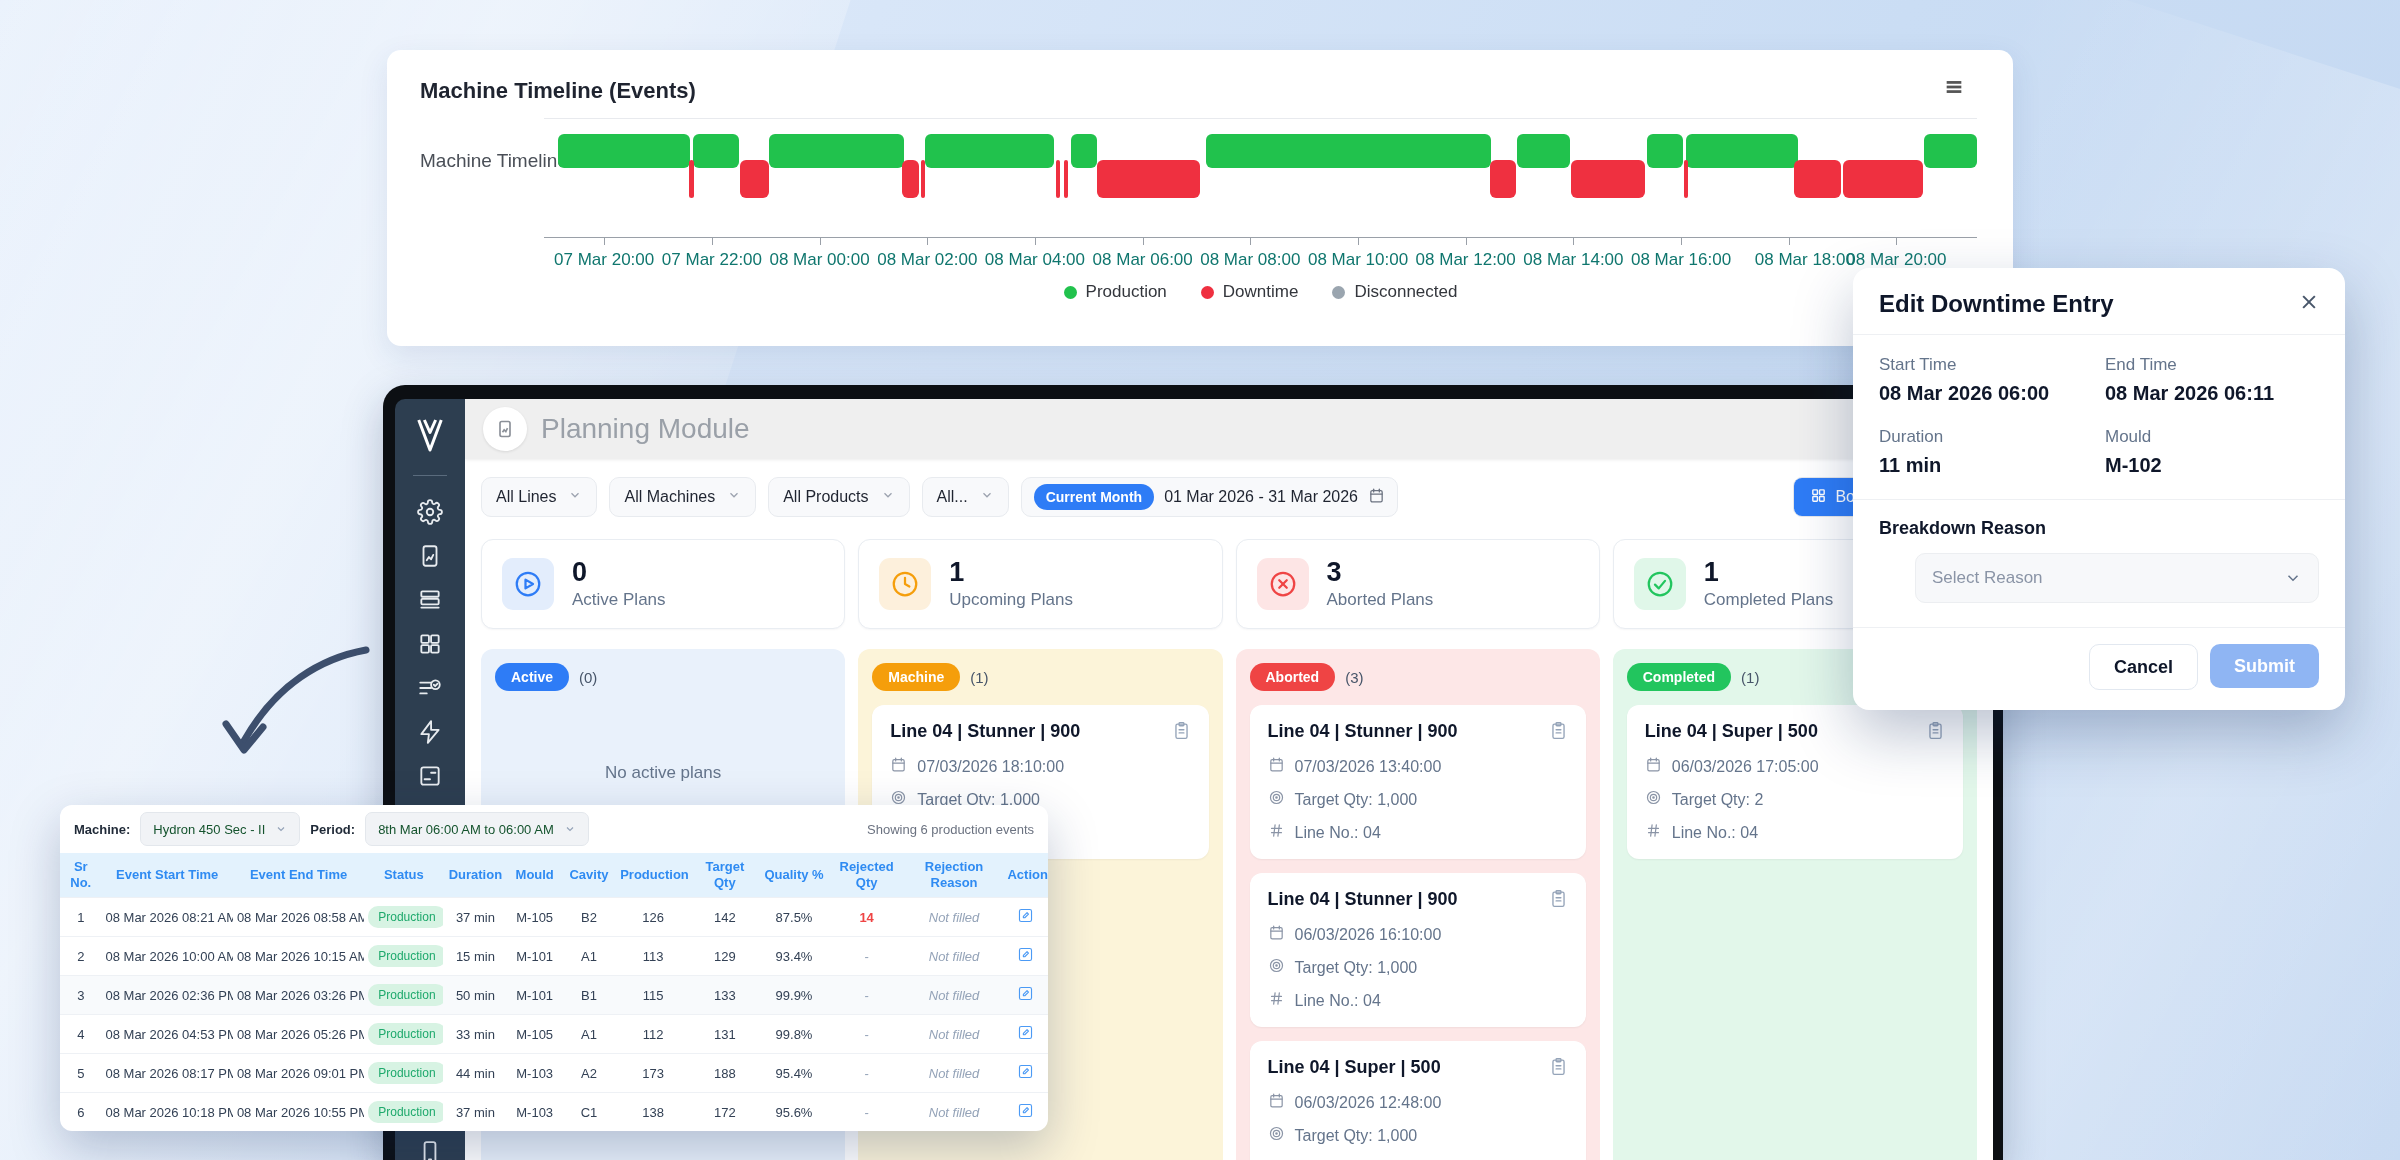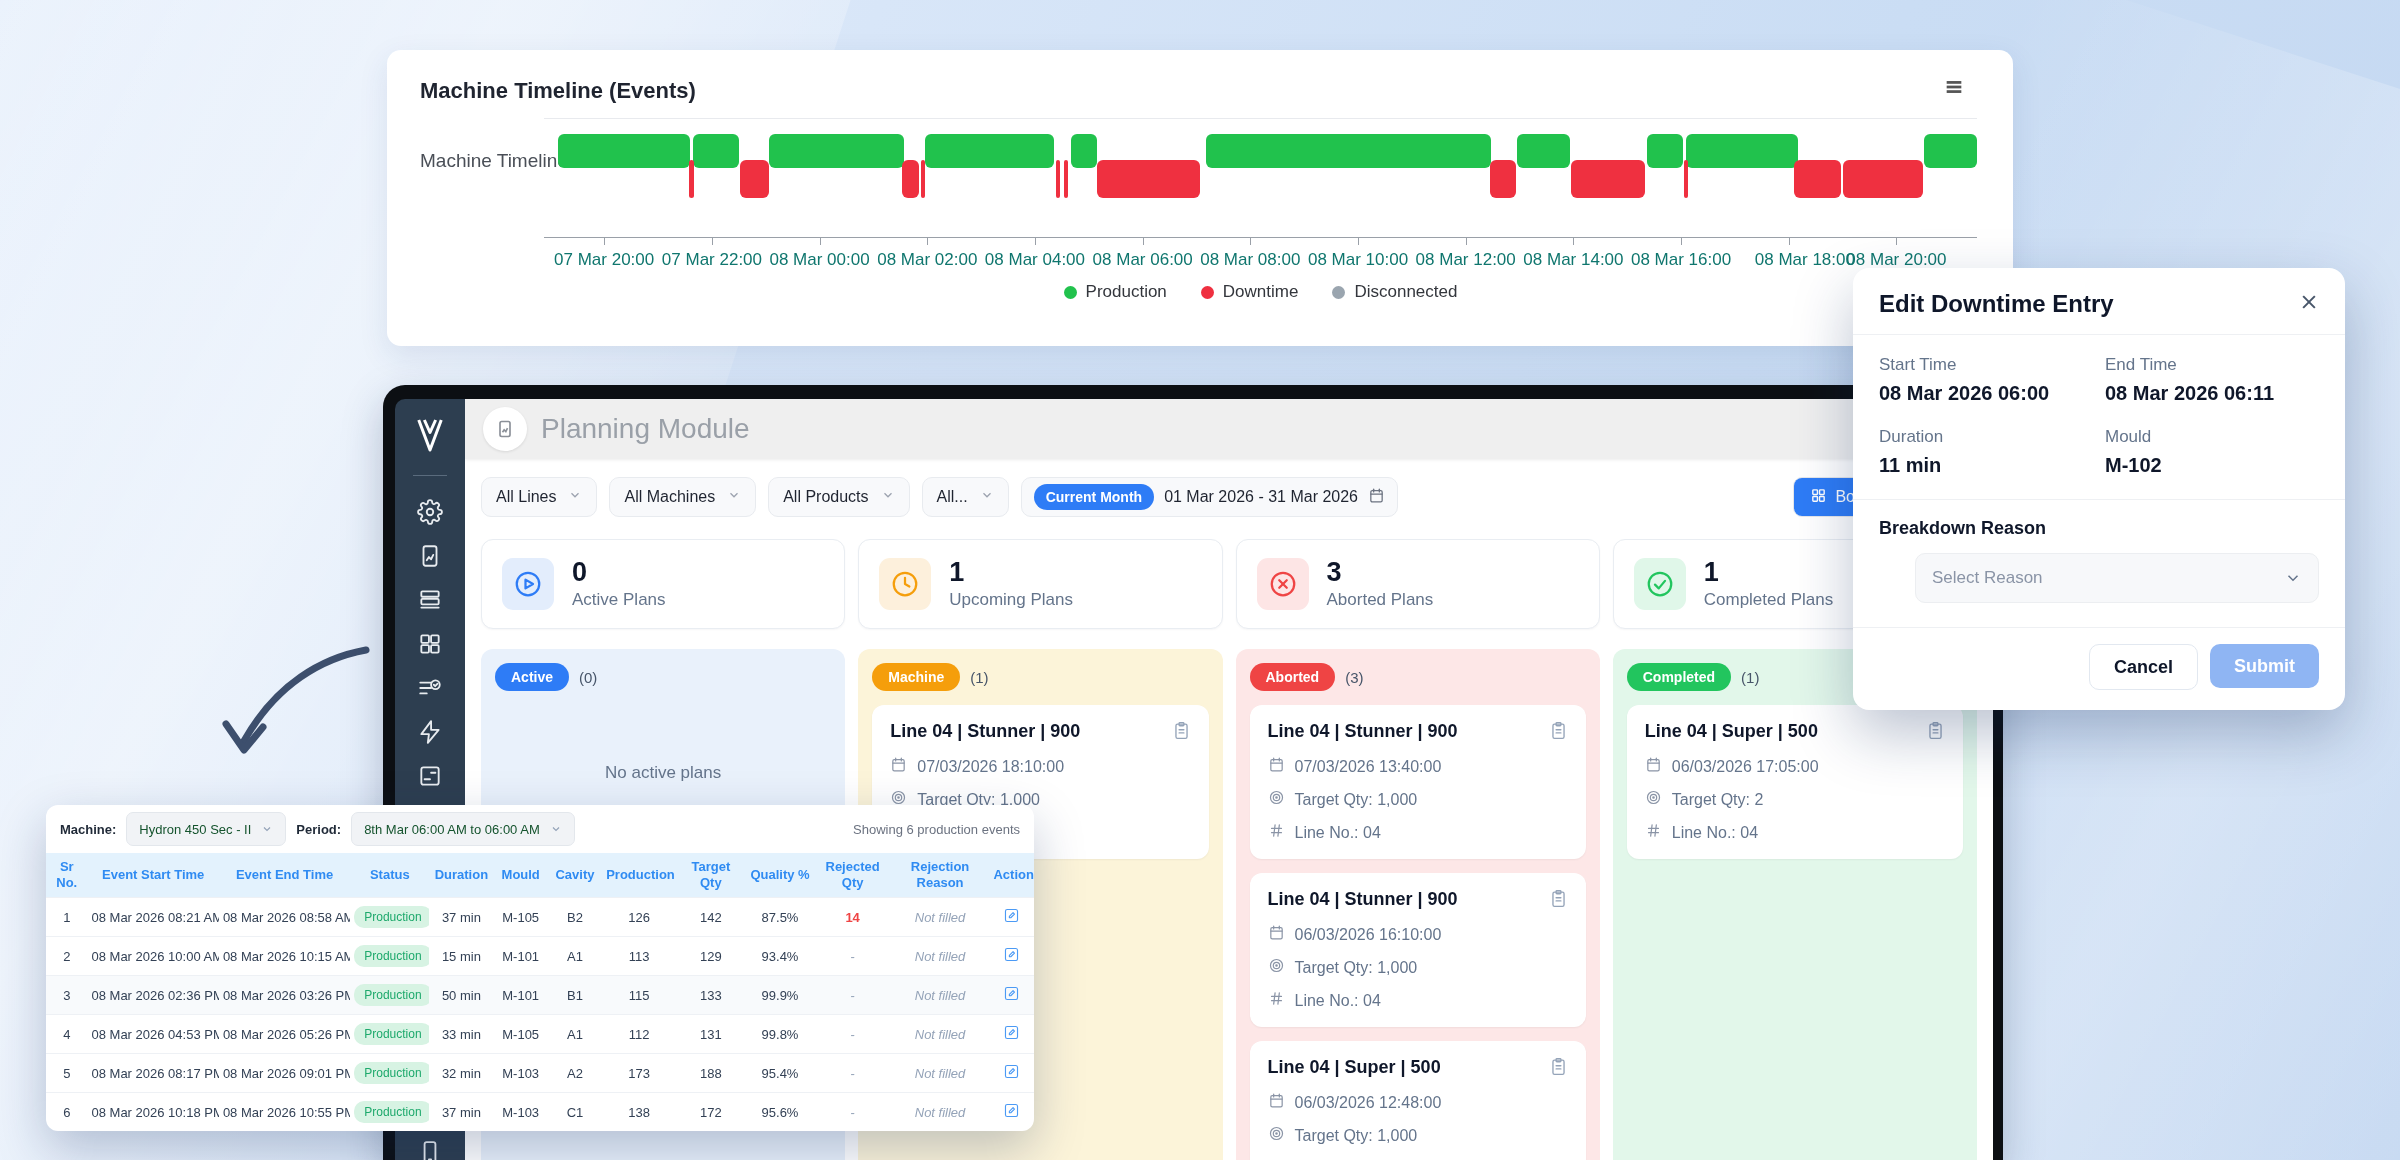--- a/index.html
+++ b/index.html
@@ -99,21 +99,21 @@
   .m-select{height:48px;background:#f7f8fa;border:1px solid #eceef1;border-radius:10px;display:flex;
     align-items:center;justify-content:space-between;padding:0 16px;cursor:pointer;margin-left:36px;}
   .m-select span{font-size:17px;color:#8a94a6;}
   .m-foot{display:flex;justify-content:flex-end;gap:12px;padding:16px 26px 20px;border-top:1px solid #eef0f3;}
   .btn{height:44px;border-radius:10px;display:flex;align-items:center;justify-content:center;
     padding:0 24px;font-size:18px;font-weight:bold;cursor:pointer;}
   .btn.cancel{background:#fff;border:1px solid #e2e8f0;color:#0f172a;}
   .btn.submit{background:#8fb5f3;color:#fff;}
 
   
-  .etable{position:absolute;left:46px;top:805px;width:988px;background:#fff;border-radius:12px;
+  .etable{position:absolute;left:60px;top:805px;width:988px;background:#fff;border-radius:12px;
     box-shadow:0 18px 50px rgba(15,40,90,.25);z-index:60;overflow:hidden;}
   .et-bar{height:48px;display:flex;align-items:center;gap:10px;padding:0 14px;}
   .et-lab{font-size:13px;font-weight:bold;color:#1f2937;}
   .et-sel{height:32px;background:#f1f3f6;border:1px solid #e3e7ec;border-radius:7px;display:flex;
     align-items:center;gap:10px;padding:0 12px;font-size:13px;color:#14532d;cursor:pointer;}
   .et-show{margin-left:auto;font-size:13px;color:#6b7280;}
   table.ev{width:100%;border-collapse:collapse;table-layout:fixed;}
   table.ev th{background:#e3f2fd;color:#2f8bf2;font-size:13px;font-weight:bold;height:40px;
     text-align:center;padding:2px 4px;line-height:1.25;}
   table.ev td{height:38px;text-align:center;font-size:13px;color:#334155;border-top:1px solid #eef1f5;
@@ -774,21 +774,21 @@
           <td><span class="edit-ic"><svg width="17" height="17" viewBox="0 0 24 24" fill="none" stroke="#4b9af5" stroke-width="1.6" stroke-linecap="round" stroke-linejoin="round">
                 <rect x="3.5" y="3.5" width="17" height="17" rx="2.5"></rect>
                 <path d="M14.2 8l2 2-5.2 5.2H9v-2z"></path>
               </svg></span></td>
         </tr>
         <tr>
           <td>5</td>
           <td>08 Mar 2026 08:17 PM</td>
           <td>08 Mar 2026 09:01 PM</td>
           <td><span class="st-pill">Production</span></td>
-          <td>32 min</td>
+          <td>44 min</td>
           <td>M-103</td>
           <td>A2</td>
           <td>173</td>
           <td>188</td>
           <td>95.4%</td>
           <td><span style="color:#94a3b8">-</span></td>
           <td><span class="reason">Not filled</span></td>
           <td><span class="edit-ic"><svg width="17" height="17" viewBox="0 0 24 24" fill="none" stroke="#4b9af5" stroke-width="1.6" stroke-linecap="round" stroke-linejoin="round">
                 <rect x="3.5" y="3.5" width="17" height="17" rx="2.5"></rect>
                 <path d="M14.2 8l2 2-5.2 5.2H9v-2z"></path>

